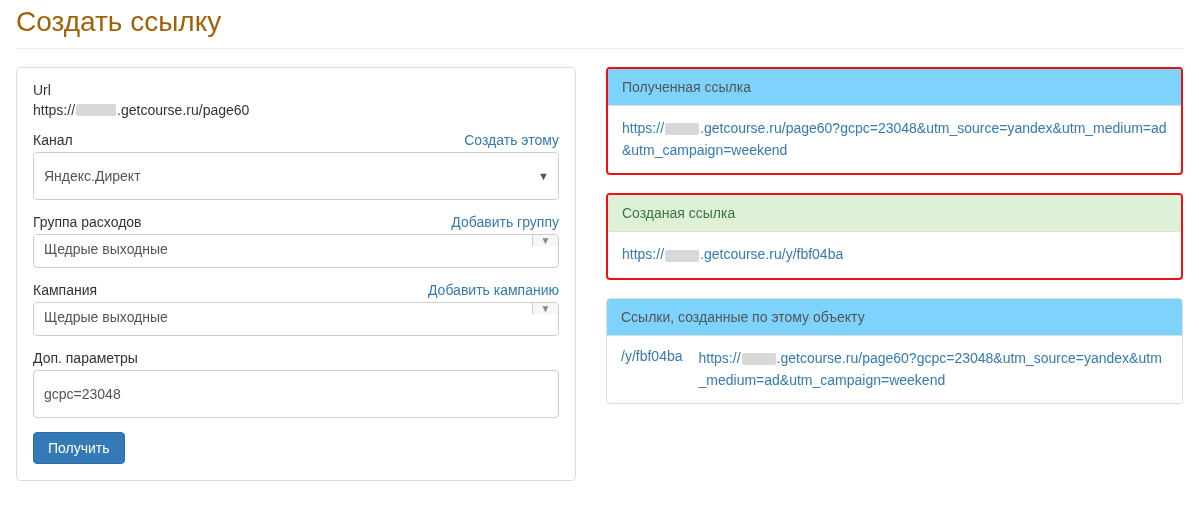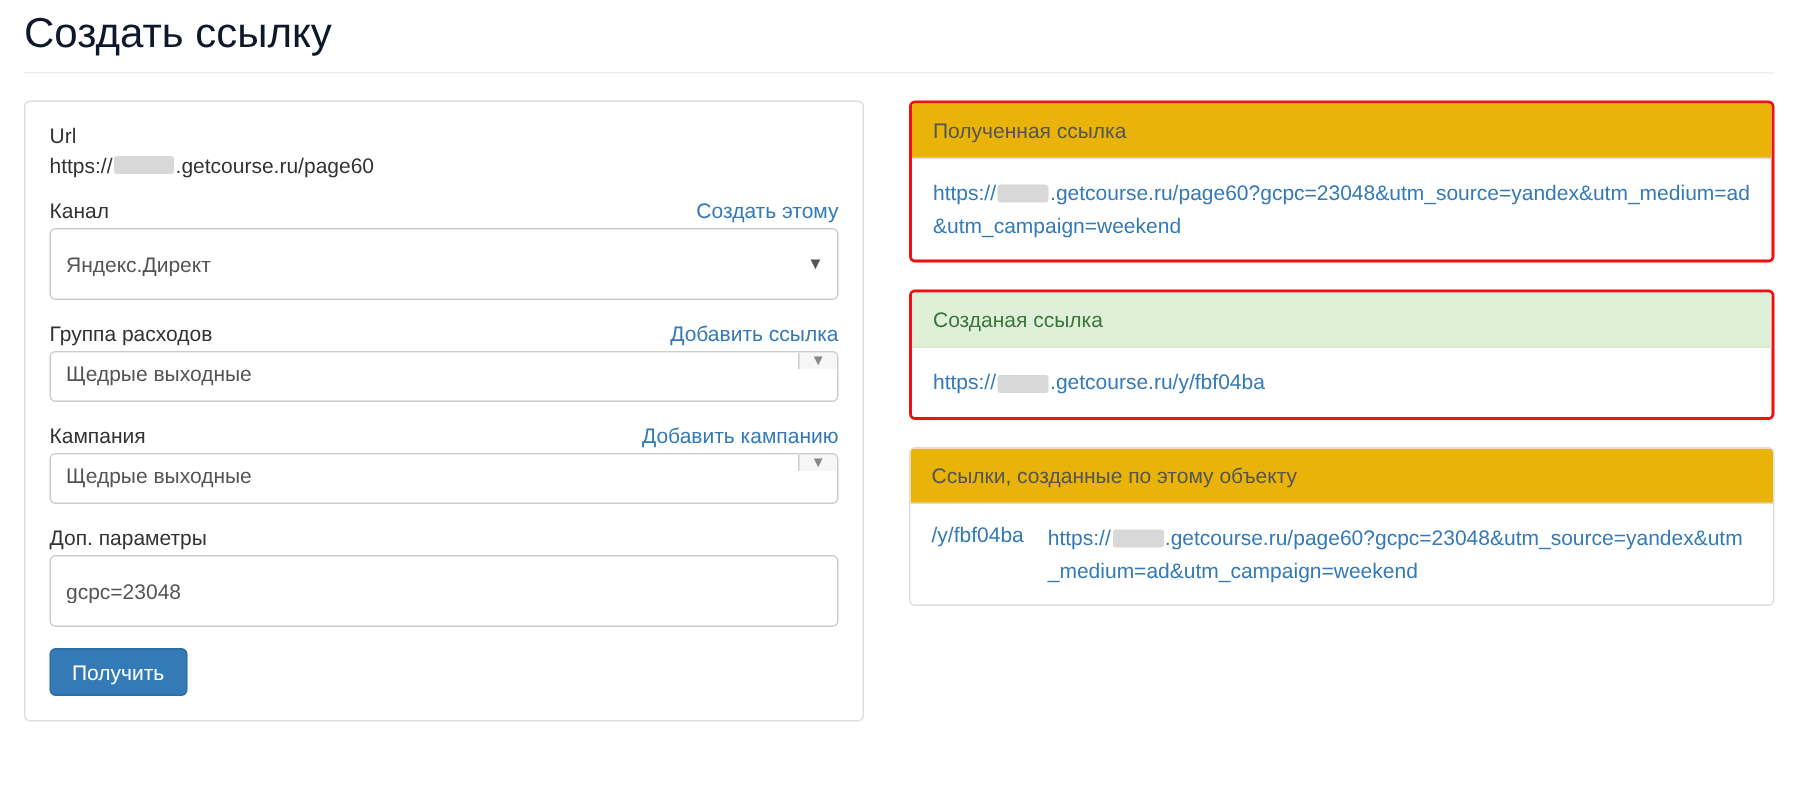--- a/index.html
+++ b/index.html
@@ -6,21 +6,21 @@
   body {
     font-family: -apple-system, BlinkMacSystemFont, "Segoe UI", Helvetica, Arial, sans-serif;
     font-size: 14px;
     color: #333;
     background: #fff;
     padding: 0 16px 16px 16px;
   }
   h1.page-title {
     font-size: 28px;
     font-weight: 500;
-    color: #0f172a;
+    color: #a16207;
     padding: 6px 0 10px 0;
     border-bottom: 1px solid #eee;
     margin-bottom: 18px;
   }
   .columns {
     display: flex;
     gap: 30px;
     align-items: flex-start;
   }
   .col-left { flex: 0 0 560px; }
@@ -119,21 +119,21 @@
   .highlight-red { outline: 2px solid #e11; outline-offset: 0; }
 
   .card {
     border: 1px solid #ddd;
     border-radius: 4px;
     margin-bottom: 18px;
     overflow: hidden;
   }
   .card.highlight { border: 2px solid #e11; }
   .card-header {
-    background: #eab308;
+    background: #7dd3fc;
     padding: 10px 14px;
     font-size: 14px;
     color: #555;
     border-bottom: 1px solid #ddd;
   }
   .card-header.green {
     background: #dff0d8;
     color: #3c763d;
     border-bottom-color: #d6e9c6;
   }
@@ -197,21 +197,21 @@
             <select class="form-control">
               <option>Яндекс.Директ</option>
             </select>
             <span class="caret">▼</span>
           </div>
         </div>
 
         <div class="form-group">
           <div class="form-label-row">
             <label class="form-label">Группа расходов</label>
-            <a class="side-link">Добавить ссылка</a>
+            <a class="side-link">Добавить группу</a>
           </div>
           <div class="select2">
             <div class="sel-text">Щедрые выходные</div>
             <div class="sel-btn">▼</div>
           </div>
         </div>
 
         <div class="form-group">
           <div class="form-label-row">
             <label class="form-label">Кампания</label>

